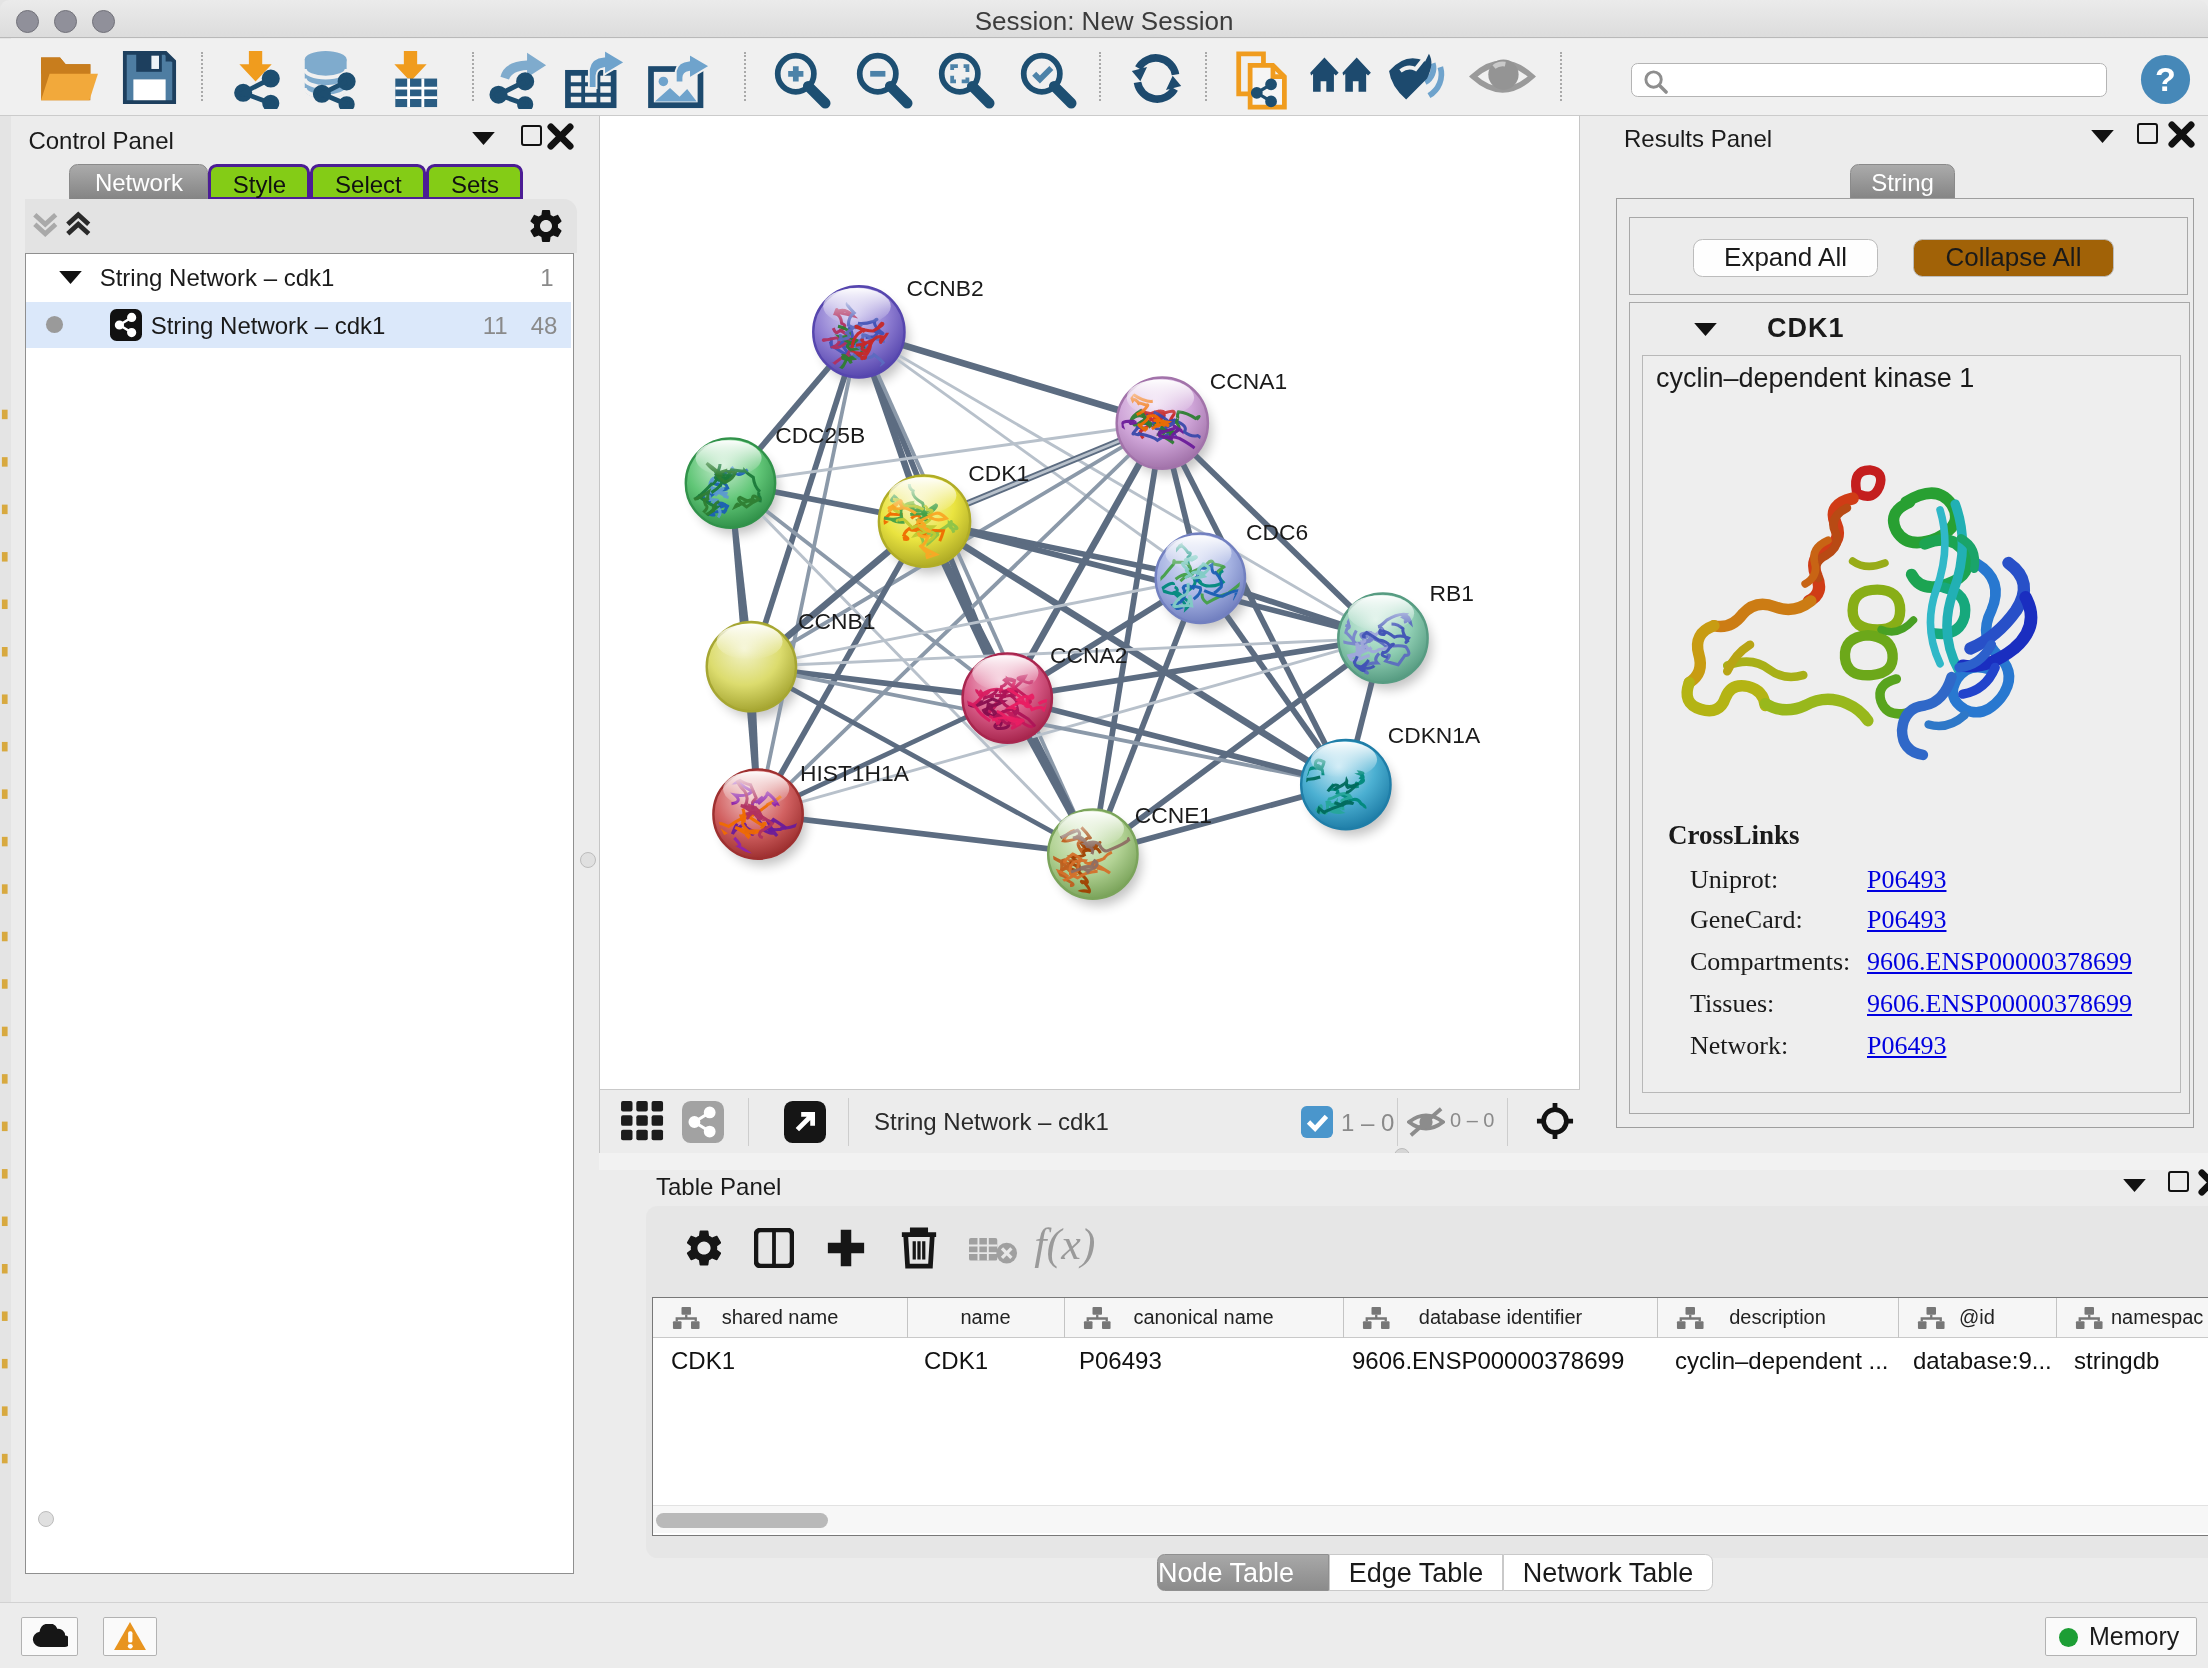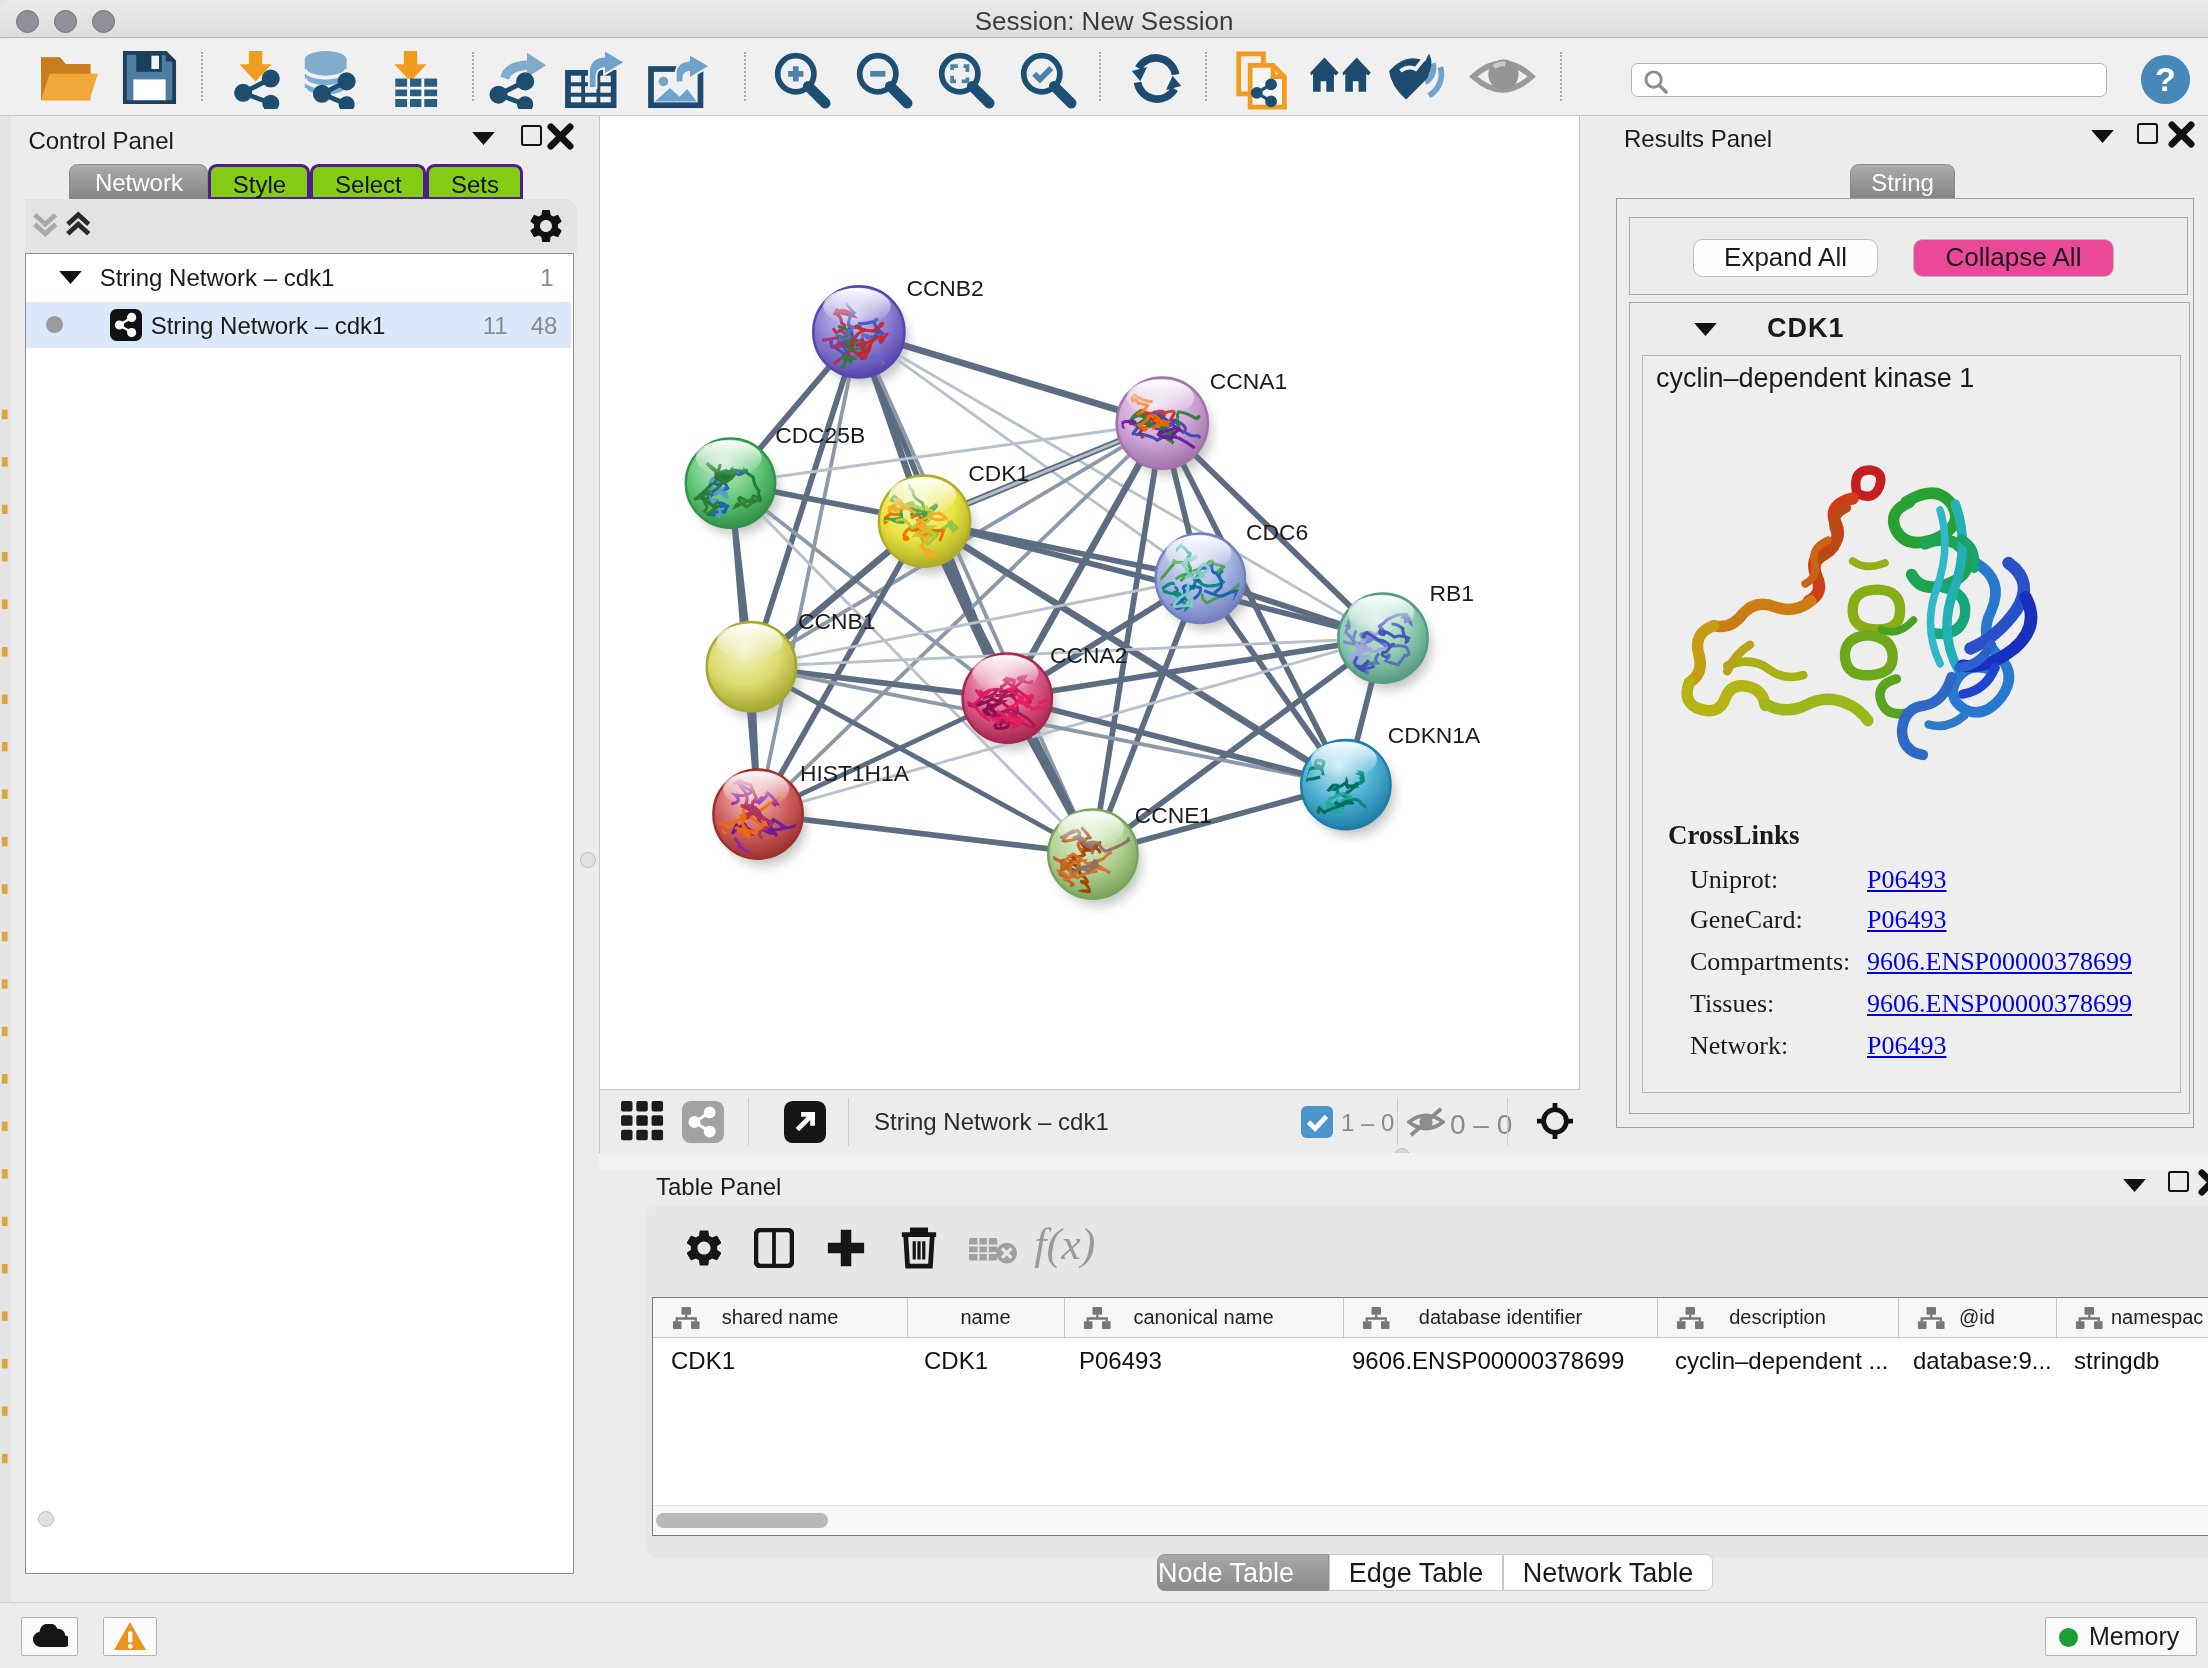--- a/index.html
+++ b/index.html
@@ -715,21 +715,21 @@
     <rect x="0" y="0" width="34" height="34" rx="6" fill="#4a96cc"></rect>
     <path d="M8 17 l7 7 12 -13" fill="none" stroke="#fff" stroke-width="5"></path>
   </svg>
   <div class="abs" style="left:741px;top:19px;font-size:24px;color:#8a8a8a">1 – 0</div>
   <div class="abs" style="left:797px;top:7.6px;height:48px;border-left:1px solid #cdcdcd"></div>
   <svg class="abs" style="left:807px;top:15px" width="38" height="34" viewBox="0 0 40 36">
     <path d="M2 18 Q20 4 38 18 Q20 32 2 18 z" fill="none" stroke="#8c8c8c" stroke-width="4"></path>
     <circle cx="20" cy="18" r="7" fill="#8c8c8c"></circle>
     <path d="M4 32 L36 4" stroke="#8c8c8c" stroke-width="4"></path>
   </svg>
-  <div class="abs" style="left:850px;top:19px;font-size:28px;color:#8a8a8a">0 – 0</div>
+  <div class="abs" style="left:850px;top:19px;font-size:20px;color:#8a8a8a">0 – 0</div>
   <div class="abs" style="left:907px;top:7.6px;height:48px;border-left:1px solid #cdcdcd"></div>
   <svg class="abs" style="left:936px;top:12.4px" width="38" height="38" viewBox="0 0 40 40">
     <circle cx="20" cy="20" r="12" fill="none" stroke="#111" stroke-width="5"></circle>
     <path d="M20 1 v9 M20 30 v9 M1 20 h9 M30 20 h9" stroke="#111" stroke-width="5"></path>
   </svg>
 </div>
 
 <div class="abs" style="left:580px;top:852px;width:16px;height:16px;border-radius:50%;background:#e0e0e0;border:1px solid #bcbcbc"></div>
 <div class="abs" style="left:1580px;top:624px;width:16px;height:16px;border-radius:50%;background:#e0e0e0;border:1px solid #bcbcbc"></div>
 <div class="abs" style="left:1394px;top:1148px;width:16px;height:16px;border-radius:50%;background:#d6d6d6;border:1px solid #bcbcbc"></div>
@@ -743,21 +743,21 @@
   <div class="abs" style="left:557px;top:6.7px;width:21px;height:21px;border:2.9px solid #111;border-radius:2.9px"></div>
   <svg class="abs" style="left:588px;top:4.8px" width="27" height="27" viewBox="0 0 28 28">
       <path d="M4 4 L24 24 M24 4 L4 24" stroke="#111" stroke-width="7" stroke-linecap="round"></path>
     </svg>
   <div class="tab tabsel" style="left:270px;top:48px;width:105px">String</div>
 
   <div class="abs" style="left:36px;top:82px;width:578px;height:930px;border:1.9px solid #9e9e9e;background:#ececec"></div>
 
   <div class="abs" style="left:49px;top:101px;width:559px;height:78px;border:1.9px solid #a8a8a8"></div>
   <div class="abs" style="left:113px;top:123px;width:185px;height:38px;background:#fefefe;border:1.9px solid #bcbcbc;border-radius:9.5px;font-size:26px;text-align:center;line-height:34px">Expand All</div>
-  <div class="abs" style="left:333px;top:123px;width:201px;height:38px;background:#ec4899;border:1.9px solid #bcbcbc;border-radius:9.5px;font-size:26px;text-align:center;line-height:34px">Collapse All</div>
+  <div class="abs" style="left:333px;top:123px;width:201px;height:38px;background:#a16207;border:1.9px solid #bcbcbc;border-radius:9.5px;font-size:26px;text-align:center;line-height:34px">Collapse All</div>
 
   <div class="abs" style="left:49px;top:186px;width:561px;height:812px;border:1.9px solid #a8a8a8"></div>
   <svg class="abs" style="left:113px;top:205px" width="25" height="17" viewBox="0 0 26 18">
       <path d="M1 2 h24 l-12 14 z" fill="#111"></path>
     </svg>
   <div class="abs" style="left:187px;top:197px;font-size:27px;font-weight:bold;letter-spacing:1px">CDK1</div>
 
   <div class="abs" style="left:62px;top:239px;width:539px;height:738px;border:1.9px solid #b8b8b8;background:#eeeeee"></div>
   <div class="abs" style="left:76px;top:247px;font-size:27px">cyclin–dependent kinase 1</div>
 

